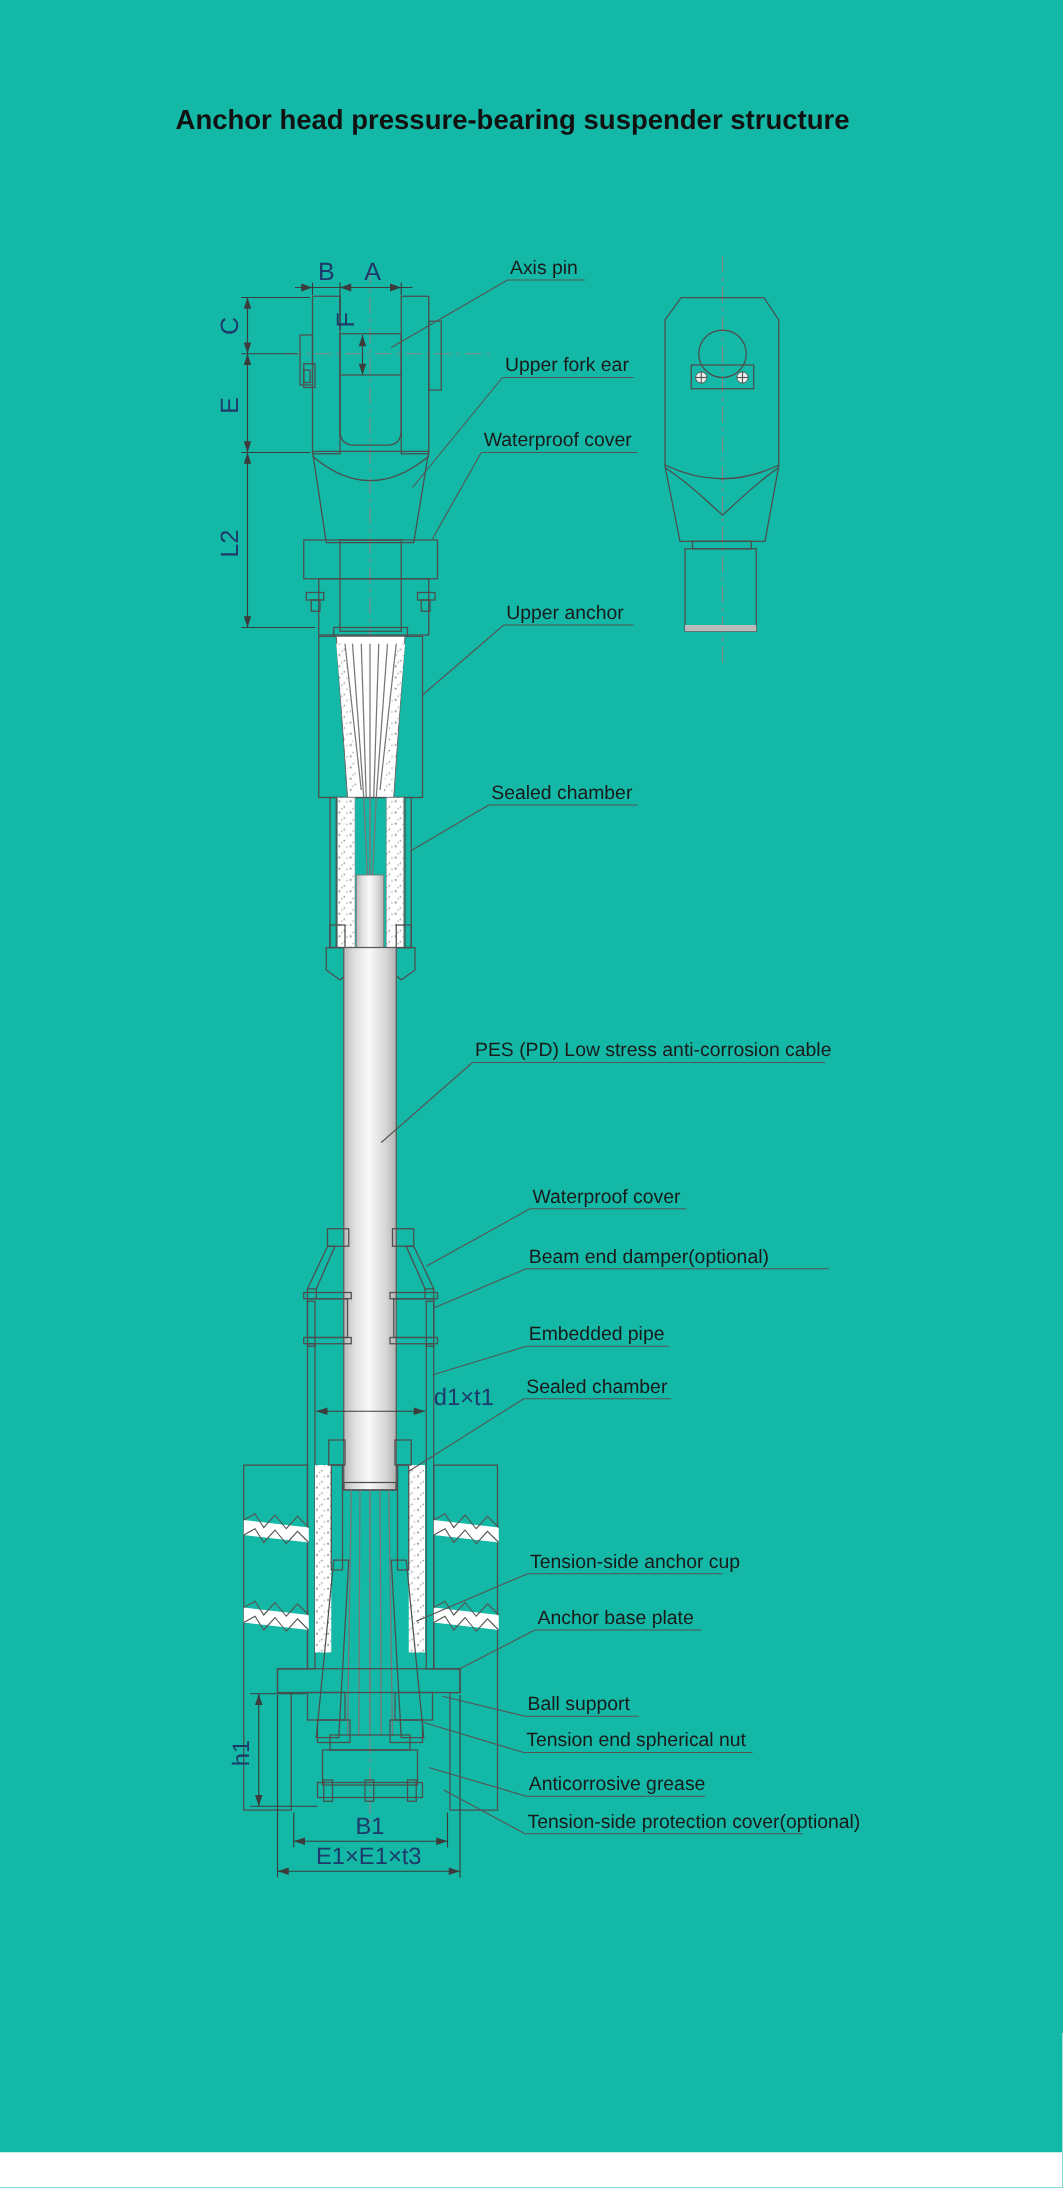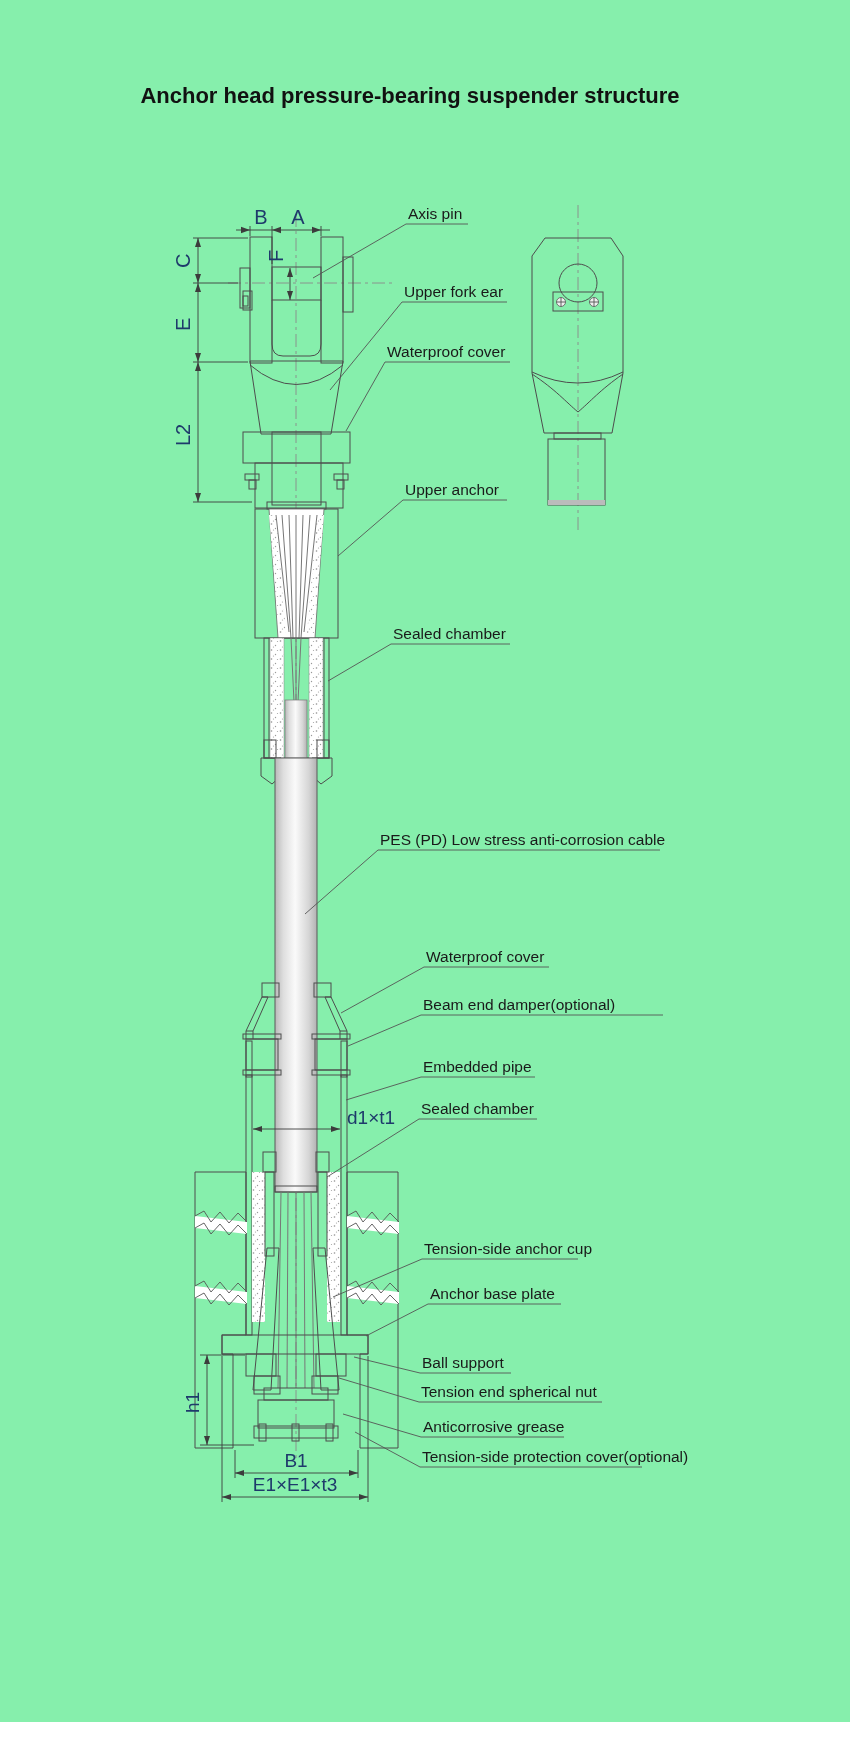--- a/index.html
+++ b/index.html
@@ -1,16 +1,16 @@
 <!DOCTYPE html>
 <html><head>
 <meta charset="utf-8">
 <style>
   html,body{margin:0;padding:0;background:#fff;}
-  #page{position:relative;width:850px;height:1722px;background:#86efac;overflow:hidden;
+  #page{position:relative;width:850px;height:1722px;background:#14b8a6;overflow:hidden;
         font-family:"Liberation Sans", sans-serif;}
   svg{position:absolute;left:0;top:0;}
   text{font-family:"Liberation Sans", sans-serif;}
   .lbl{font-size:15.5px;fill:#1a1a1a;}
   .dim{font-size:20px;fill:#1e3a6b;}
   .dim2{font-size:19px;fill:#1e3a6b;}
   .title{font-size:22px;font-weight:bold;fill:#111;}
   .oline{stroke:#4d4d4d;stroke-width:1;fill:none;}
   .thin{stroke:#555;stroke-width:0.9;fill:none;}
   .dimln{stroke:#3c3c3c;stroke-width:0.9;fill:none;}

